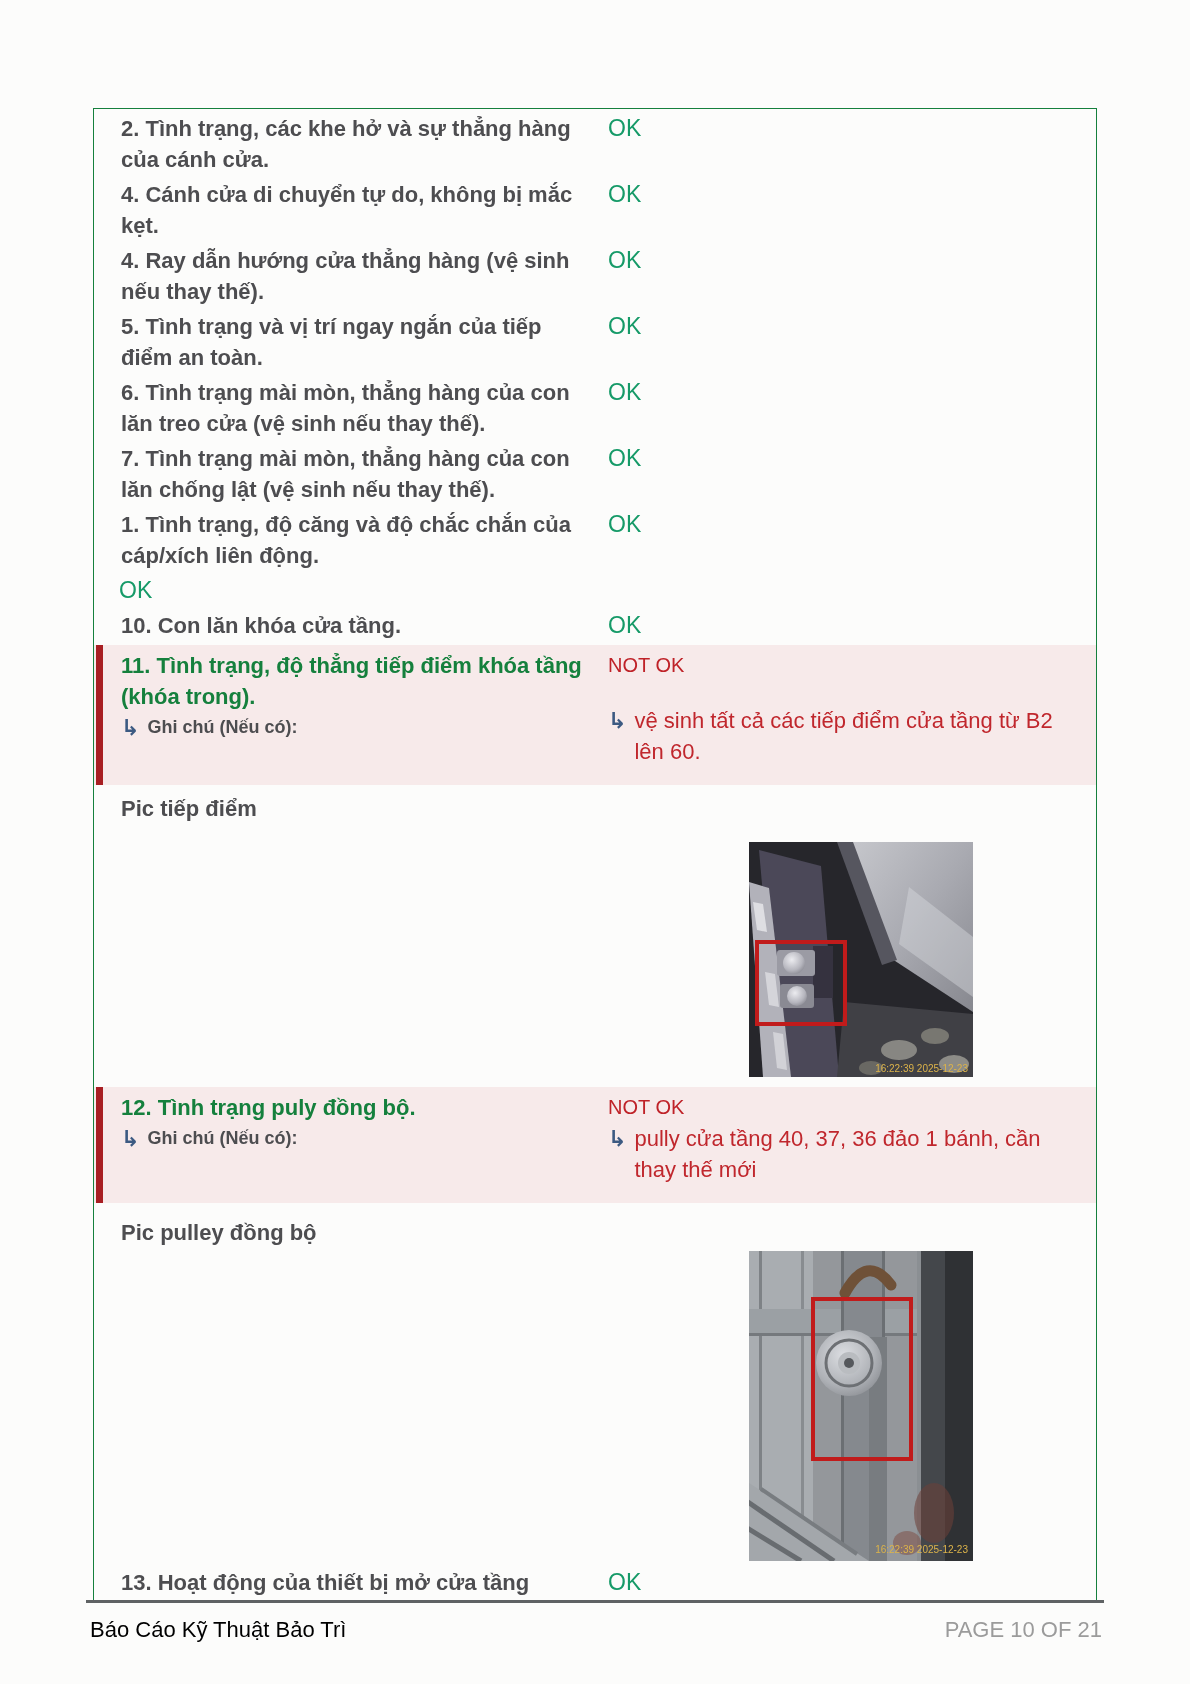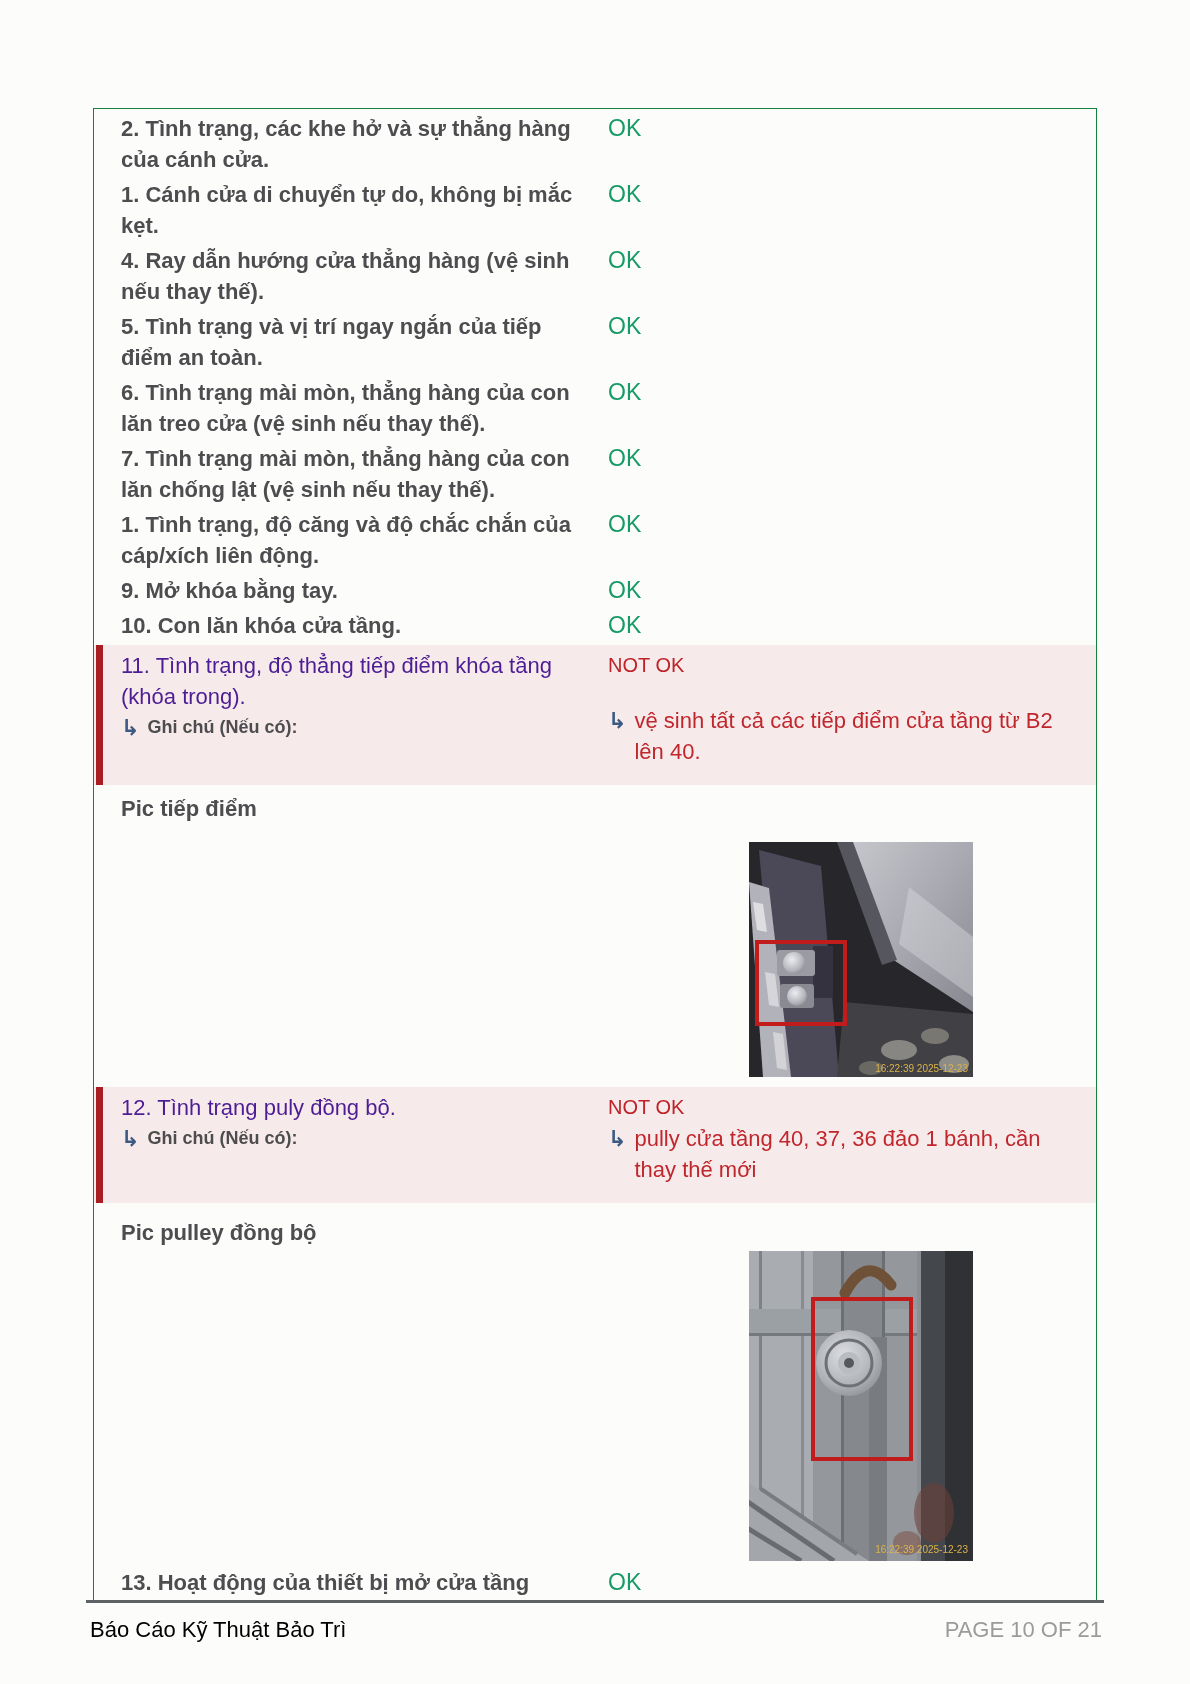--- a/index.html
+++ b/index.html
@@ -42,21 +42,21 @@
     padding:5px 0 18px 0;
     margin-bottom:0;
   }
   .flag-bar{
     position:absolute;left:2px;top:0;bottom:0;width:7px;
     background:#a81e22;
   }
   .flag-cols{display:flex;}
   .flag-left{margin-left:27px;width:462px;}
   .flag-left .label{
-    font-size:22px;font-weight:normal;color:#4c1d95;line-height:31px;
+    font-size:22px;font-weight:bold;color:#15803d;line-height:31px;
   }
   .flag-right{margin-left:25px;width:470px;}
   .flag-right .status{font-size:20px;line-height:31px;}
   .arrow{
     color:#3c5a82;font-weight:bold;font-size:22px;
     margin-right:8px;line-height:31px;
   }
   .note-label{
     font-size:18px;font-weight:bold;color:#4d4d50;line-height:31px;
   }
@@ -95,21 +95,21 @@
 <body>
 
 <div class="page">
   <div class="card">
 
     <div class="row">
       <div class="label">2. Tình trạng, các khe hở và sự thẳng hàng của cánh cửa.</div>
       <div class="status ok">OK</div>
     </div>
     <div class="row">
-      <div class="label">1. Cánh cửa di chuyển tự do, không bị mắc kẹt.</div>
+      <div class="label">4. Cánh cửa di chuyển tự do, không bị mắc kẹt.</div>
       <div class="status ok">OK</div>
     </div>
     <div class="row">
       <div class="label">4. Ray dẫn hướng cửa thẳng hàng (vệ sinh nếu thay thế).</div>
       <div class="status ok">OK</div>
     </div>
     <div class="row">
       <div class="label">5. Tình trạng và vị trí ngay ngắn của tiếp điểm an toàn.</div>
       <div class="status ok">OK</div>
     </div>
@@ -119,21 +119,20 @@
     </div>
     <div class="row">
       <div class="label">7. Tình trạng mài mòn, thẳng hàng của con lăn chống lật (vệ sinh nếu thay thế).</div>
       <div class="status ok">OK</div>
     </div>
     <div class="row">
       <div class="label">1. Tình trạng, độ căng và độ chắc chắn của cáp/xích liên động.</div>
       <div class="status ok">OK</div>
     </div>
     <div class="row">
-      <div class="label">9. Mở khóa bằng tay.</div>
       <div class="status ok">OK</div>
     </div>
     <div class="row">
       <div class="label">10. Con lăn khóa cửa tầng.</div>
       <div class="status ok">OK</div>
     </div>
 
     <div class="flag-block">
       <div class="flag-bar"></div>
       <div class="flag-cols">
@@ -141,21 +140,21 @@
           <div class="label">11. Tình trạng, độ thẳng tiếp điểm khóa tầng (khóa trong).</div>
           <div class="note-line">
             <span class="arrow">↳</span>
             <span class="note-label">Ghi chú (Nếu có):</span>
           </div>
         </div>
         <div class="flag-right">
           <div class="status notok">NOT OK</div>
           <div class="note-line gap-top">
             <span class="arrow">↳</span>
-            <span class="note-text">vệ sinh tất cả các tiếp điểm cửa tầng từ B2 lên 40.</span>
+            <span class="note-text">vệ sinh tất cả các tiếp điểm cửa tầng từ B2 lên 60.</span>
           </div>
         </div>
       </div>
     </div>
 
     <div class="caption">Pic tiếp điểm</div>
 
     <div class="photo photo1">
       <svg width="224" height="235" viewBox="0 0 224 235" xmlns="http://www.w3.org/2000/svg">
         <defs>

